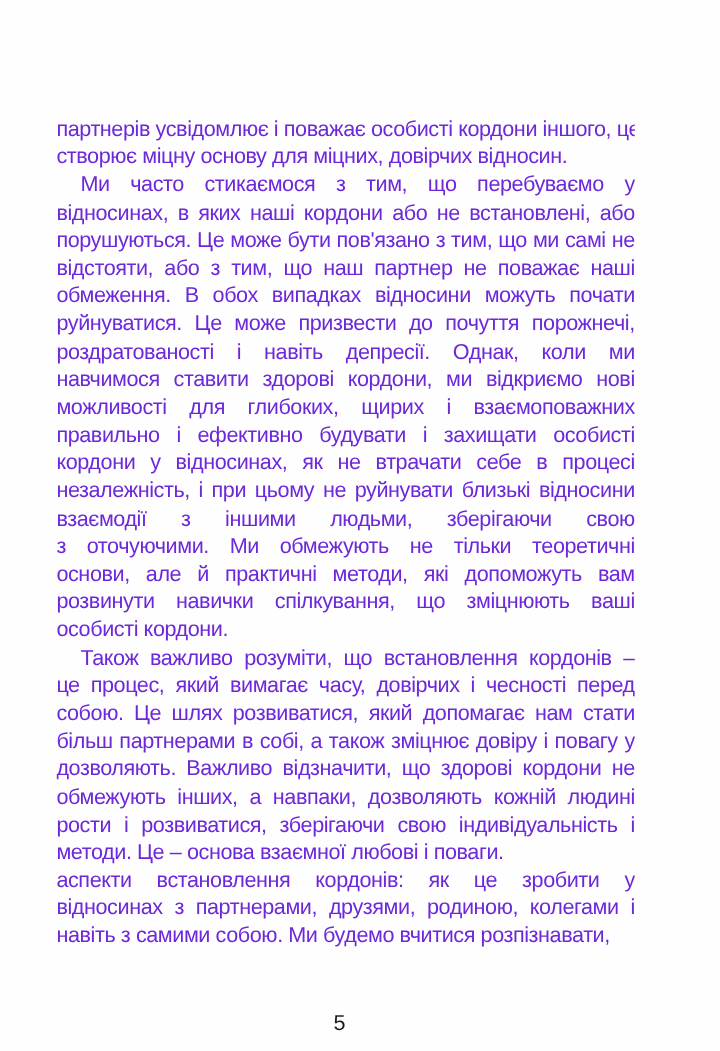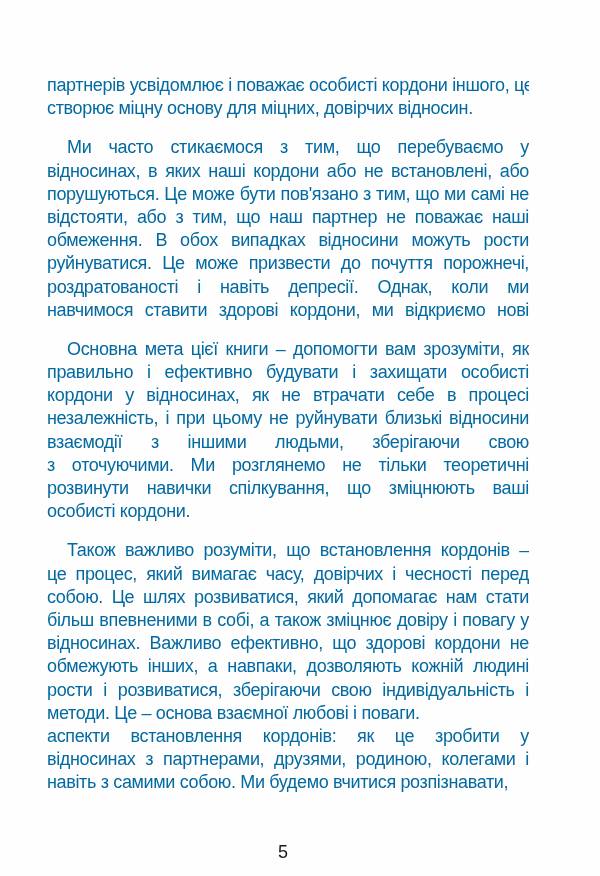--- a/index.html
+++ b/index.html
@@ -16,42 +16,41 @@
     .page {
       position: absolute;
       left: 0; top: 0;
       width: 600px;
       height: 876px;
       background: #fefefe;
     }
     .text-block {
       position: absolute;
       left: 47px;
-      top: 74px;
+      top: 96px;
       width: 482px;
       font-family: "Liberation Sans", sans-serif;
       font-size: 18px;
-      color: #0369a1;
+      color: #6d28d9;
       line-height: 23.2px;
     }
     .line {
       display: block;
       height: 23.2px;
       white-space: nowrap;
       text-align: justify;
       text-align-last: justify;
       letter-spacing: -0.35px;
       overflow: hidden;
     }
     .line.last {
       text-align-last: left;
     }
     .line.indent {
       padding-left: 20px;
-      margin-top: 16px;
     }
     .page-number {
       position: absolute;
       left: 0;
       width: 566px;
       top: 842px;
       text-align: center;
       font-family: "Liberation Sans", sans-serif;
       font-size: 18px;
       color: #1a1a1a;
@@ -64,41 +63,42 @@
   <div class="text-block" id="text-block">
       <div class="paragraph">
         <span class="line">партнерів усвідомлює і поважає особисті кордони іншого, це</span>
         <span class="line last">створює міцну основу для міцних, довірчих відносин.</span>
       </div>
       <div class="paragraph">
         <span class="line indent">Ми часто стикаємося з тим, що перебуваємо у</span>
         <span class="line">відносинах, в яких наші кордони або не встановлені, або</span>
         <span class="line">порушуються. Це може бути пов'язано з тим, що ми самі не</span>
         <span class="line">відстояти, або з тим, що наш партнер не поважає наші</span>
-        <span class="line">обмеження. В обох випадках відносини можуть рости</span>
+        <span class="line">обмеження. В обох випадках відносини можуть почати</span>
         <span class="line">руйнуватися. Це може призвести до почуття порожнечі,</span>
         <span class="line">роздратованості і навіть депресії. Однак, коли ми</span>
         <span class="line">навчимося ставити здорові кордони, ми відкриємо нові</span>
+        <span class="line">можливості для глибоких, щирих і взаємоповажних</span>
       </div>
       <div class="paragraph">
-        <span class="line indent">Основна мета цієї книги – допомогти вам зрозуміти, як</span>
         <span class="line">правильно і ефективно будувати і захищати особисті</span>
         <span class="line">кордони у відносинах, як не втрачати себе в процесі</span>
         <span class="line">незалежність, і при цьому не руйнувати близькі відносини</span>
         <span class="line">взаємодії з іншими людьми, зберігаючи свою</span>
-        <span class="line">з оточуючими. Ми розглянемо не тільки теоретичні</span>
+        <span class="line">з оточуючими. Ми обмежують не тільки теоретичні</span>
+        <span class="line">основи, але й практичні методи, які допоможуть вам</span>
         <span class="line">розвинути навички спілкування, що зміцнюють ваші</span>
         <span class="line last">особисті кордони.</span>
       </div>
       <div class="paragraph">
         <span class="line indent">Також важливо розуміти, що встановлення кордонів –</span>
         <span class="line">це процес, який вимагає часу, довірчих і чесності перед</span>
         <span class="line">собою. Це шлях розвиватися, який допомагає нам стати</span>
-        <span class="line">більш впевненими в собі, а також зміцнює довіру і повагу у</span>
-        <span class="line">відносинах. Важливо ефективно, що здорові кордони не</span>
+        <span class="line">більш партнерами в собі, а також зміцнює довіру і повагу у</span>
+        <span class="line">дозволяють. Важливо відзначити, що здорові кордони не</span>
         <span class="line">обмежують інших, а навпаки, дозволяють кожній людині</span>
         <span class="line">рости і розвиватися, зберігаючи свою індивідуальність і</span>
         <span class="line last">методи. Це – основа взаємної любові і поваги.</span>
       </div>
       <div class="paragraph">
         <span class="line">аспекти встановлення кордонів: як це зробити у</span>
         <span class="line">відносинах з партнерами, друзями, родиною, колегами і</span>
         <span class="line last">навіть з самими собою. Ми будемо вчитися розпізнавати,</span>
       </div>
     </div>

